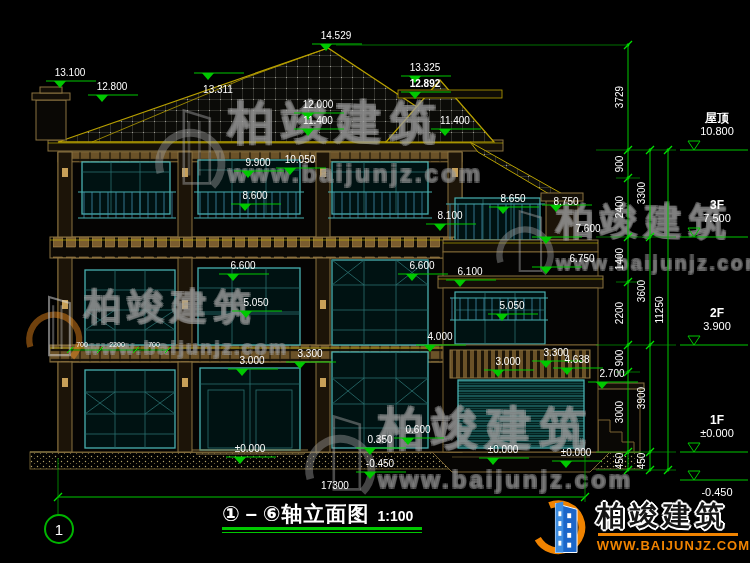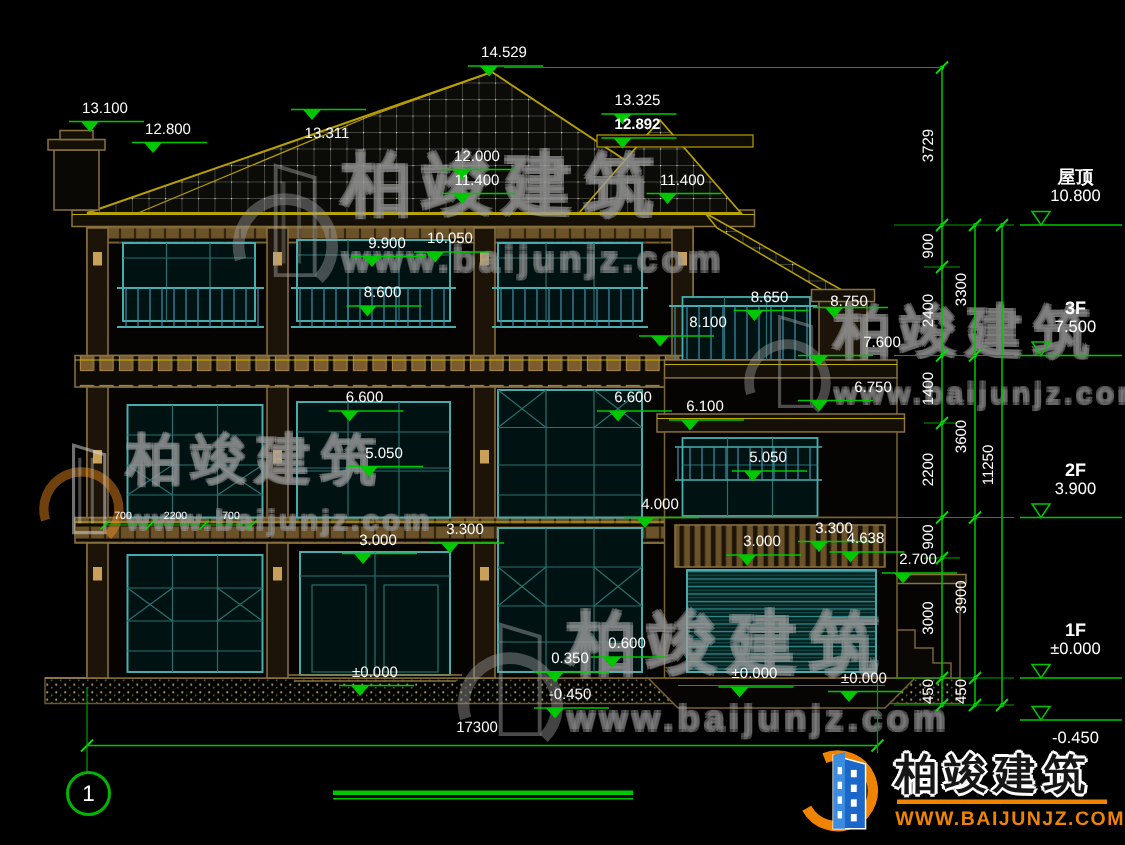--- a/index.html
+++ b/index.html
@@ -421,21 +421,21 @@
       <div class="marker-label" style="left: 425px; top: 63px;">13.325</div>
       <div class="marker-label" style="left: 425px; top: 79px; font-weight: bold;">12.892</div>
       <div class="marker-label" style="left: 318px; top: 100px;">12.000</div>
       <div class="marker-label" style="left: 318px; top: 116px;">11.400</div>
       <div class="marker-label" style="left: 455px; top: 116px;">11.400</div>
       <div class="marker-label" style="left: 300px; top: 155px;">10.050</div>
       <div class="marker-label" style="left: 258px; top: 158px;">9.900</div>
       <div class="marker-label" style="left: 255px; top: 191px;">8.600</div>
       <div class="marker-label" style="left: 513px; top: 194px;">8.650</div>
       <div class="marker-label" style="left: 566px; top: 197px;">8.750</div>
-      <div class="marker-label" style="left: 472px; top: 211px; text-align: center;">8.100</div>
+      <div class="marker-label" style="left: 450px; top: 211px; text-align: center;">8.100</div>
       <div class="marker-label" style="left: 588px; top: 224px;">7.600</div>
       <div class="marker-label" style="left: 582px; top: 254px;">6.750</div>
       <div class="marker-label" style="left: 243px; top: 261px;">6.600</div>
       <div class="marker-label" style="left: 422px; top: 261px;">6.600</div>
       <div class="marker-label" style="left: 470px; top: 267px;">6.100</div>
       <div class="marker-label" style="left: 256px; top: 298px;">5.050</div>
       <div class="marker-label" style="left: 512px; top: 301px;">5.050</div>
       <div class="marker-label" style="left: 440px; top: 332px;">4.000</div>
       <div class="marker-label" style="left: 310px; top: 349px;">3.300</div>
       <div class="marker-label" style="left: 556px; top: 348px;">3.300</div>
@@ -474,26 +474,29 @@
         <div class="level-name">2F</div>
         <div class="level-elev">3.900</div>
       </div>
       <div class="level-block" style="left: 682px; top: 414px;">
         <div class="level-name">1F</div>
         <div class="level-elev">±0.000</div>
       </div>
       <div class="level-block" style="left: 682px; top: 486px;">
         <div class="level-elev">-0.450</div>
       </div>
-      <div class="marker-label" style="left: 318px; top: 481px;">17300</div>
+      <div class="marker-label" style="left: 335px; top: 481px;">17300</div>
       <div class="small-dim" style="left: 82px; top: 341px;">700</div>
       <div class="small-dim" style="left: 117px; top: 341px;">2200</div>
       <div class="small-dim" style="left: 154px; top: 341px;">700</div>
     </div>
 
+  <div id="title-block">
+    <span id="title-main"><span>①－⑥</span><span>轴立面图</span></span><span id="title-scale">1:100</span>
+  </div>
   <div class="title-rule1"></div>
   <div class="title-rule2"></div>
 
   <div id="axis-bubble">
     <span>1</span>
   </div>
 
   <div id="corner-logo">
     <svg width="66" height="66" viewBox="0 0 64 64">
       <path d="M10 44 a24 24 0 1 0 12 -34" stroke="#f08300" stroke-width="7" fill="none"></path>

